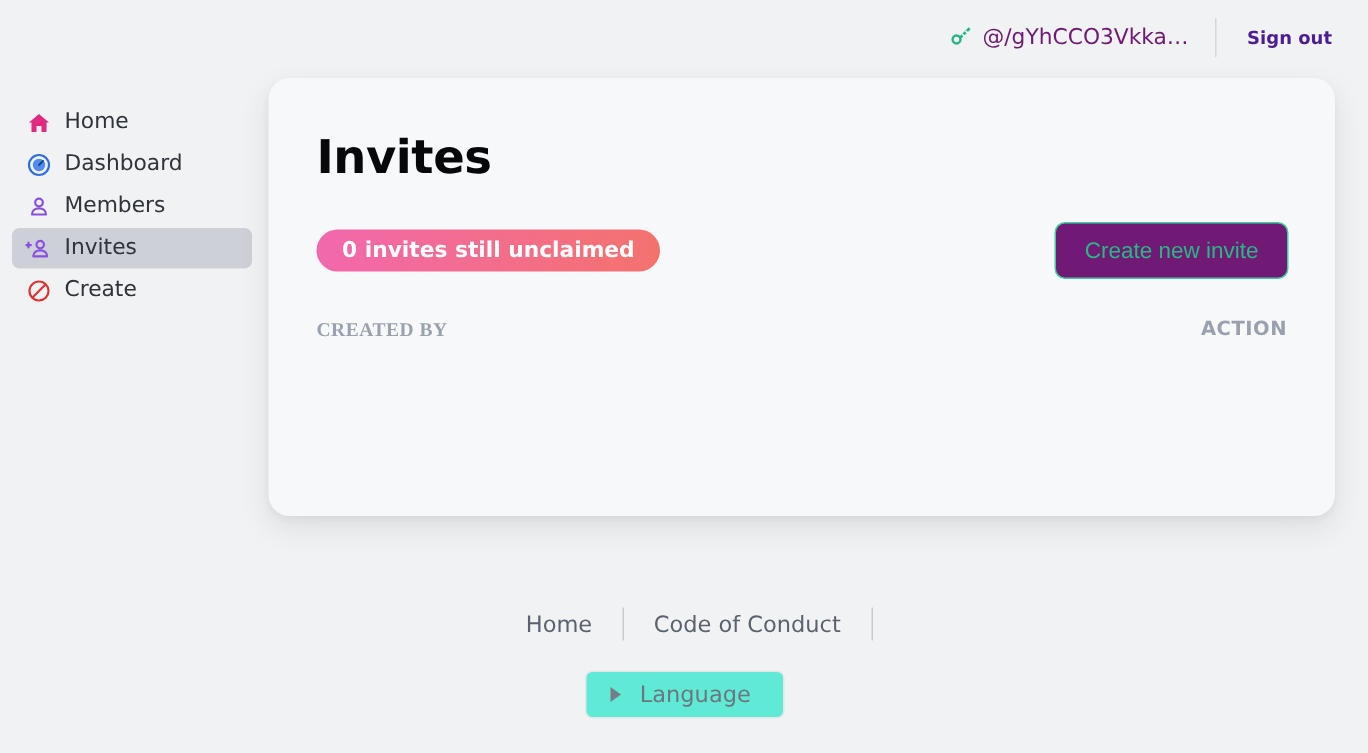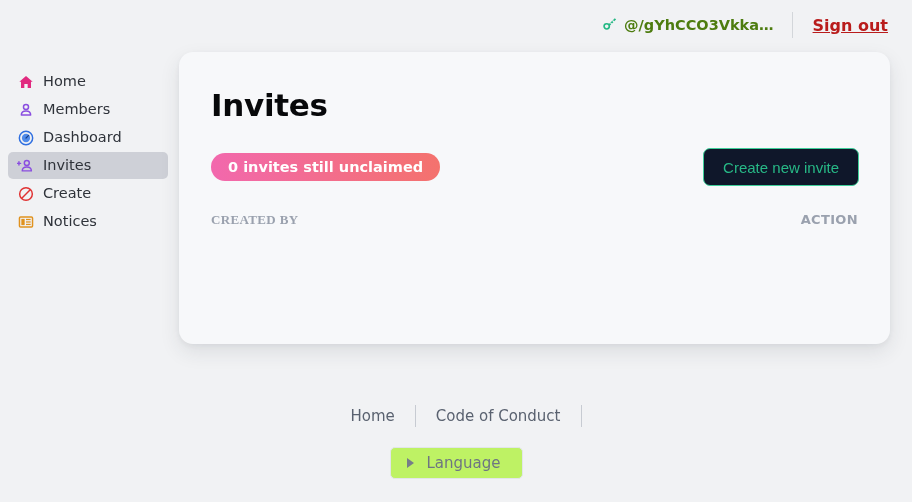--- a/index.html
+++ b/index.html
@@ -28,34 +28,33 @@
     gap: 0px;
   }
   .user-chip {
     display: flex;
     align-items: center;
     gap: 7px;
     color: #2bbd8a;
     font-size: 14.5px;
     padding-right: 18px;
   }
-  .user-chip .uname { color: #4d7c0f; white-space: nowrap; font-weight: bold; }
+  .user-chip .uname { color: #701a75; white-space: nowrap; }
   .topbar-divider {
     width: 1px;
     height: 26px;
     background: #d3d6da;
   }
   .signout {
     padding-left: 20px;
-    color: #b91c1c;
-    font-size: 16px;
+    color: #4c1d95;
+    font-size: 12px;
     font-weight: 600;
     cursor: pointer;
     white-space: nowrap;
-    text-decoration: underline;
   }
   .key-icon { display: block; }
 
   
   .sidebar {
     position: absolute;
     top: 68px; left: 0;
     width: 176px;
     padding: 0 8px;
     display: flex;
@@ -129,21 +128,21 @@
     white-space: nowrap;
   }
   .btn-outline {
     display: inline-flex;
     align-items: center;
     justify-content: center;
     height: 38px;
     padding: 16px 19px;
     border: 1.5px solid #3ecf9a;
     border-radius: 7px;
-    background: #0f172a;
+    background: #701a75;
     color: #27b886;
     font-size: 15px;
     cursor: pointer;
     white-space: nowrap;
   }
   .table-head {
     margin-top: 26px;
     display: flex;
     color: #9aa1ae;
     font-size: 13px;
@@ -182,21 +181,21 @@
     display: flex;
     justify-content: center;
   }
   .lang-box {
     display: flex;
     align-items: center;
     gap: 13px;
     width: 133px;
     height: 32px;
     padding: 0 16px;
-    background: #bef264;
+    background: #5eead4;
     border: 1px solid #e2e5e9;
     border-radius: 5px;
     cursor: pointer;
   }
   .tri {
     width: 0; height: 0;
     border-left: 7px solid #767d89;
     border-top: 5px solid transparent;
     border-bottom: 5px solid transparent;
   }
@@ -227,39 +226,39 @@
     <span class="nav-ico">
       <svg width="16" height="16" viewBox="0 0 24 24" fill="#e12a7f">
         <path d="M12 3 L22 11.5 L19.5 11.5 L19.5 21 L14.5 21 L14.5 15 L9.5 15 L9.5 21 L4.5 21 L4.5 11.5 L2 11.5 Z"></path>
       </svg>
     </span>
     <span class="nav-label">Home</span>
   </div>
 
   <div class="nav-item">
     <span class="nav-ico">
-      <svg width="16" height="16" viewBox="0 0 24 24" fill="none" stroke="#8a4ee0" stroke-width="2.2">
-        <circle cx="12" cy="7.5" r="3.8"></circle>
-        <path d="M5 19.5 C5 15.4 8.2 13.4 12 13.4 C15.8 13.4 19 15.4 19 19.5 Z" stroke-linejoin="round"></path>
-      </svg>
-    </span>
-    <span class="nav-label">Members</span>
-  </div>
-
-  <div class="nav-item">
-    <span class="nav-ico">
       <svg width="16" height="16" viewBox="0 0 24 24">
         <circle cx="12" cy="12" r="10" fill="none" stroke="#2f6fe0" stroke-width="2.2"></circle>
         <circle cx="12" cy="12" r="6.2" fill="#4f8bea"></circle>
         <path d="M12 12 L16 8" stroke="#1b3f86" stroke-width="1.8" stroke-linecap="round"></path>
       </svg>
     </span>
     <span class="nav-label">Dashboard</span>
   </div>
 
+  <div class="nav-item">
+    <span class="nav-ico">
+      <svg width="16" height="16" viewBox="0 0 24 24" fill="none" stroke="#8a4ee0" stroke-width="2.2">
+        <circle cx="12" cy="7.5" r="3.8"></circle>
+        <path d="M5 19.5 C5 15.4 8.2 13.4 12 13.4 C15.8 13.4 19 15.4 19 19.5 Z" stroke-linejoin="round"></path>
+      </svg>
+    </span>
+    <span class="nav-label">Members</span>
+  </div>
+
   <div class="nav-item active">
     <span class="nav-ico">
       <svg width="17" height="16" viewBox="0 0 26 24" fill="none" stroke="#8a4ee0" stroke-width="2.2">
         <circle cx="15" cy="7.5" r="3.8"></circle>
         <path d="M8 19.5 C8 15.4 11.2 13.4 15 13.4 C18.8 13.4 22 15.4 22 19.5 Z" stroke-linejoin="round"></path>
         <path d="M3 5.5 L3 10.5 M0.5 8 L5.5 8" stroke-linecap="round"></path>
       </svg>
     </span>
     <span class="nav-label">Invites</span>
   </div>
@@ -268,32 +267,20 @@
     <span class="nav-ico">
       <svg width="16" height="16" viewBox="0 0 24 24" fill="none" stroke="#e03232" stroke-width="2.2">
         <circle cx="12" cy="12" r="9.5"></circle>
         <line x1="5.3" y1="18.7" x2="18.7" y2="5.3"></line>
       </svg>
     </span>
     <span class="nav-label">Create</span>
   </div>
 
 
-  <div class="nav-item">
-    <span class="nav-ico">
-      <svg width="16" height="16" viewBox="0 0 24 24">
-        <rect x="2.2" y="4.5" width="19.6" height="15" rx="1.6" fill="none" stroke="#e0921e" stroke-width="2.2"></rect>
-        <rect x="5" y="7.3" width="5" height="9.4" fill="#e0921e"></rect>
-        <rect x="12" y="7.3" width="7" height="1.9" fill="#e0921e"></rect>
-        <rect x="12" y="11" width="7" height="1.9" fill="#e0921e"></rect>
-        <rect x="12" y="14.7" width="7" height="1.9" fill="#e0921e"></rect>
-      </svg>
-    </span>
-    <span class="nav-label">Notices</span>
-  </div>
 
 </nav>
 
 <main class="card">
   <h1 class="card-title">Invites</h1>
 
   <div class="action-row">
     <span class="badge">0 invites still unclaimed</span>
     <button class="btn-outline">Create new invite</button>
   </div>

